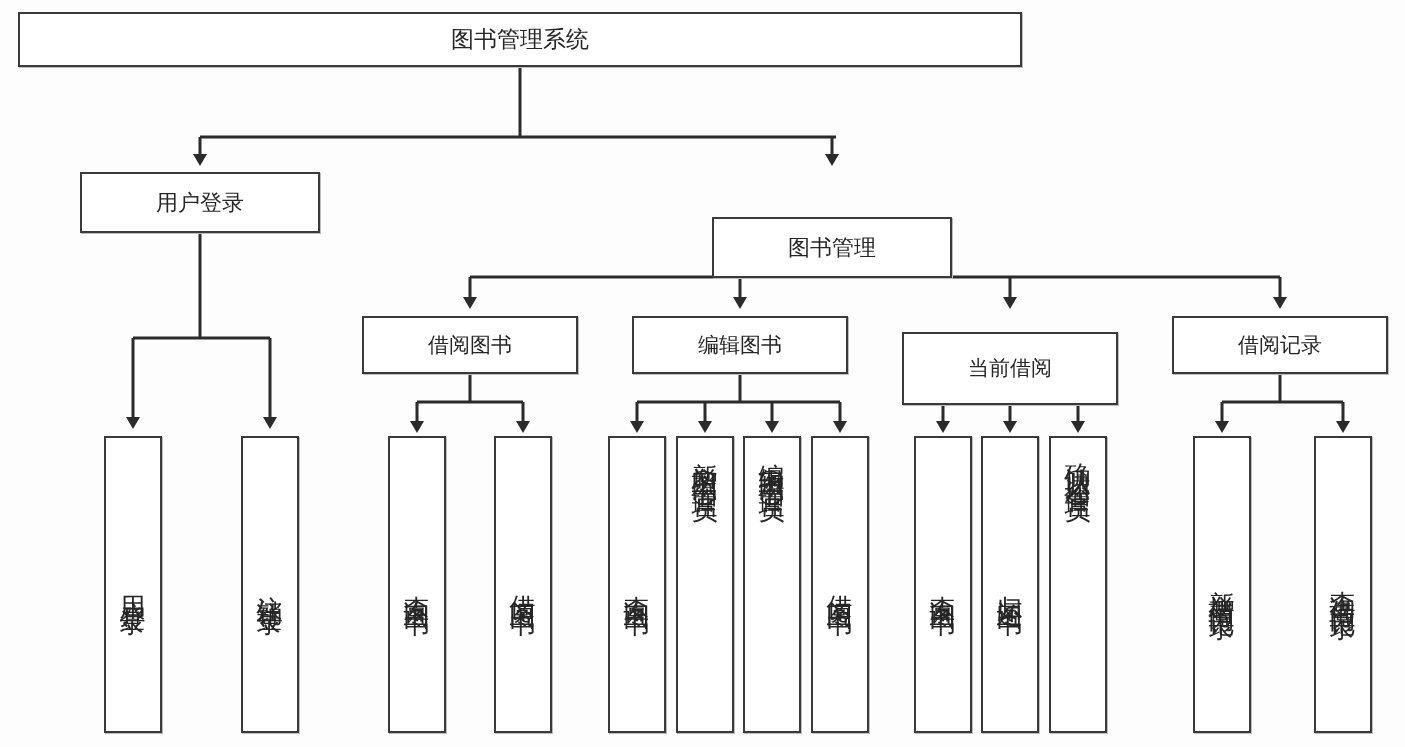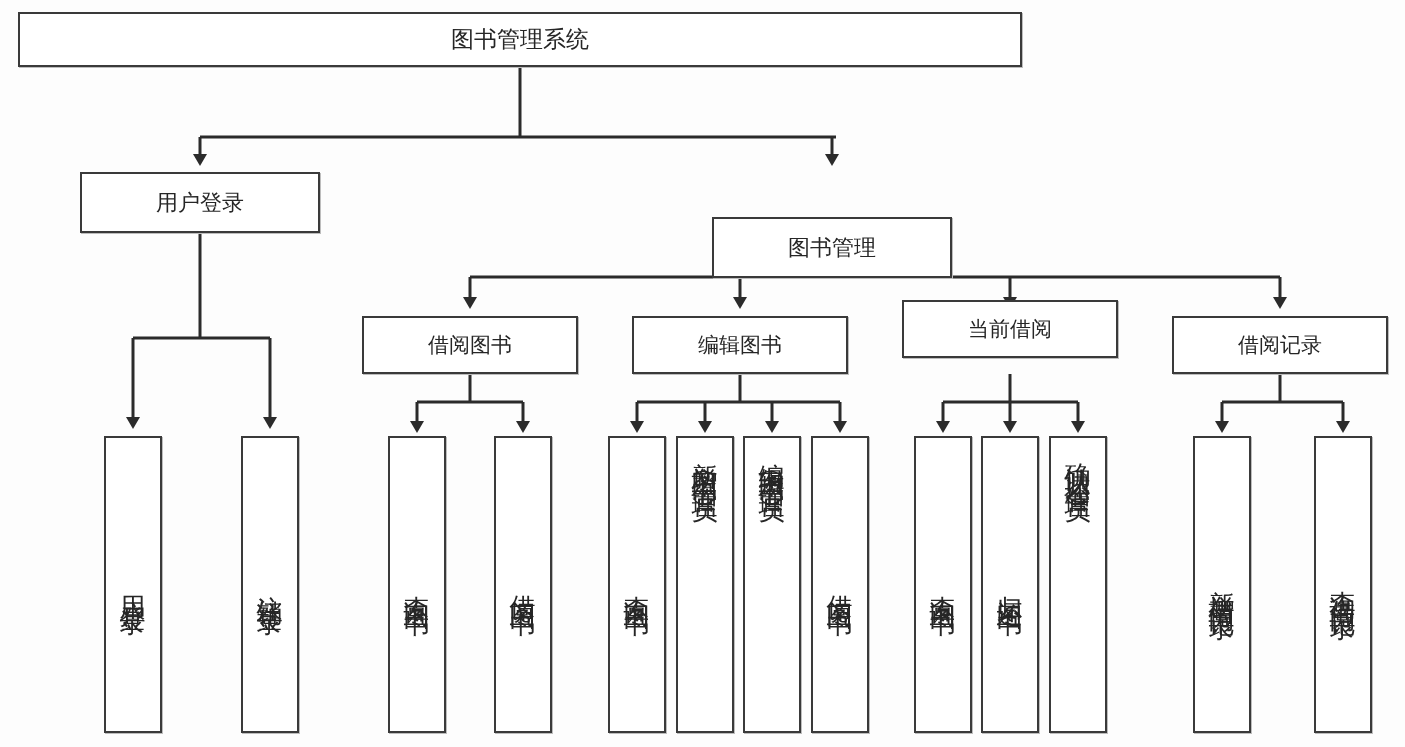--- a/index.html
+++ b/index.html
@@ -141,21 +141,21 @@
   <div class="node node-l2" style="left:712px; top:172px; width:240px; height:61px;margin-top:45px;">
     <span class="label">图书管理</span>
   </div>
 
   <div class="node node-l3" style="left:362px; top:316px; width:216px; height:58px;">
     <span class="label">借阅图书</span>
   </div>
   <div class="node node-l3" style="left:632px; top:316px; width:216px; height:58px;">
     <span class="label">编辑图书</span>
   </div>
-  <div class="node node-l3" style="left:902px; top:300px; width:216px; height:58px;">
+  <div class="node node-l3" style="left:902px; top:332px; width:216px; height:73px;">
     <span class="label">当前借阅</span>
   </div>
   <div class="node node-l3" style="left:1172px; top:316px; width:216px; height:58px;">
     <span class="label">借阅记录</span>
   </div>
 
   <div class="node node-leaf center-text" style="left:104px; top:436px; width:58px; height:297px;">
     <span class="label">用户登录</span>
   </div>
   <div class="node node-leaf center-text" style="left:241px; top:436px; width:58px; height:297px;">

